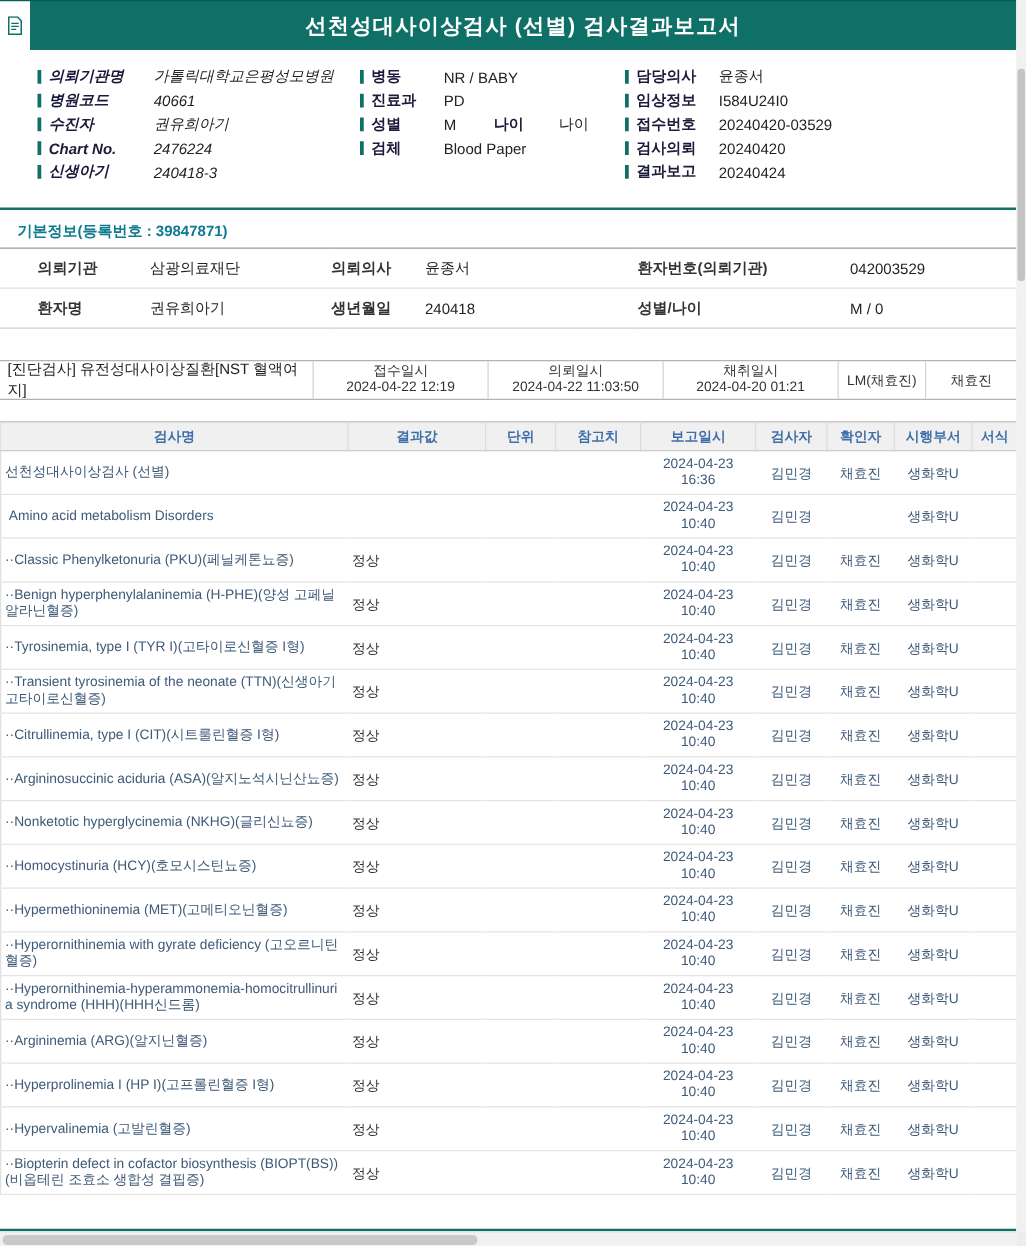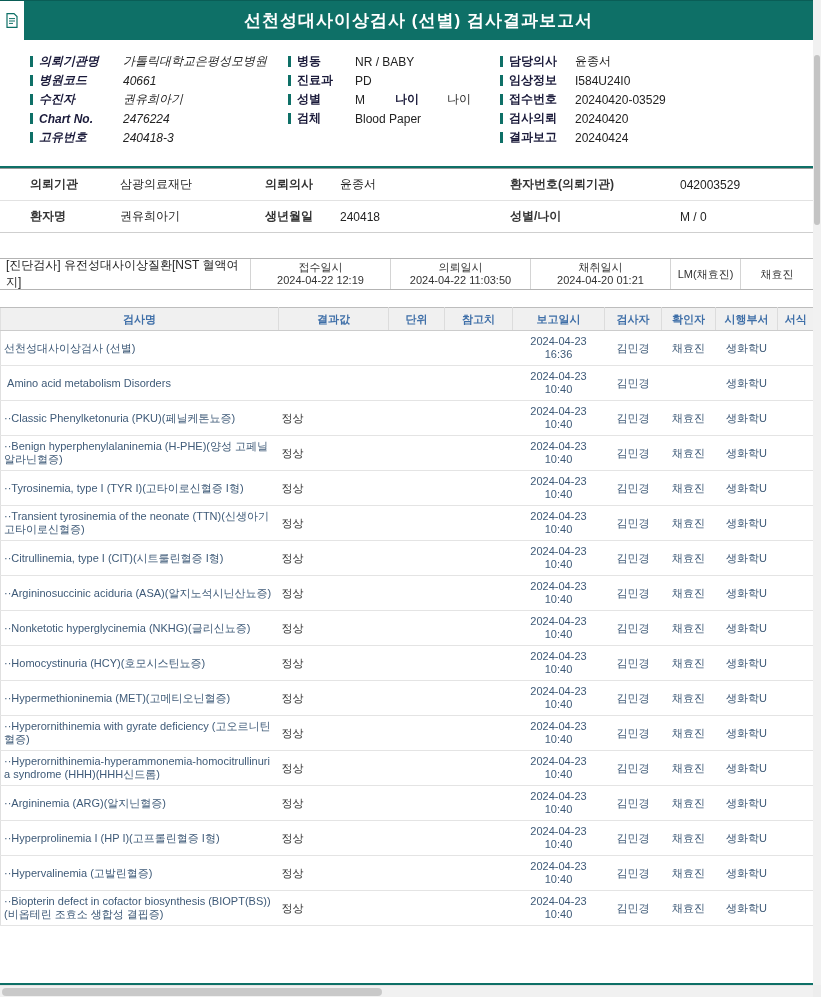--- a/index.html
+++ b/index.html
@@ -108,21 +108,21 @@
         </div>
 
         <div class="info-row">
           <span class="mk"></span>
           <span class="lbl">Chart No.</span>
           <span class="val">2476224</span>
         </div>
 
         <div class="info-row">
           <span class="mk"></span>
-          <span class="lbl">고유번호</span>
+          <span class="lbl">신생아기</span>
           <span class="val">240418-3</span>
         </div>
       </div>
     <div class="info-col col-b">
 
         <div class="info-row">
           <span class="mk"></span>
           <span class="lbl">병동</span>
           <span class="val">NR / BABY</span>
           <span class="lbl2"></span>
@@ -182,20 +182,21 @@
         <div class="info-row">
           <span class="mk"></span>
           <span class="lbl">결과보고</span>
           <span class="val">20240424</span>
         </div>
       </div>
   </div>
 
   <div class="teal-divider"></div>
 
+  <div class="basic-title">기본정보(등록번호 : 39847871)</div>
   <table class="basic">
     <colgroup>
       <col style="width:120px">
         <col style="width:145px">
         <col style="width:75px">
       <col style="width:170px">
         <col style="width:170px">
         <col style="width:133px">
     </colgroup>
     <tbody>

